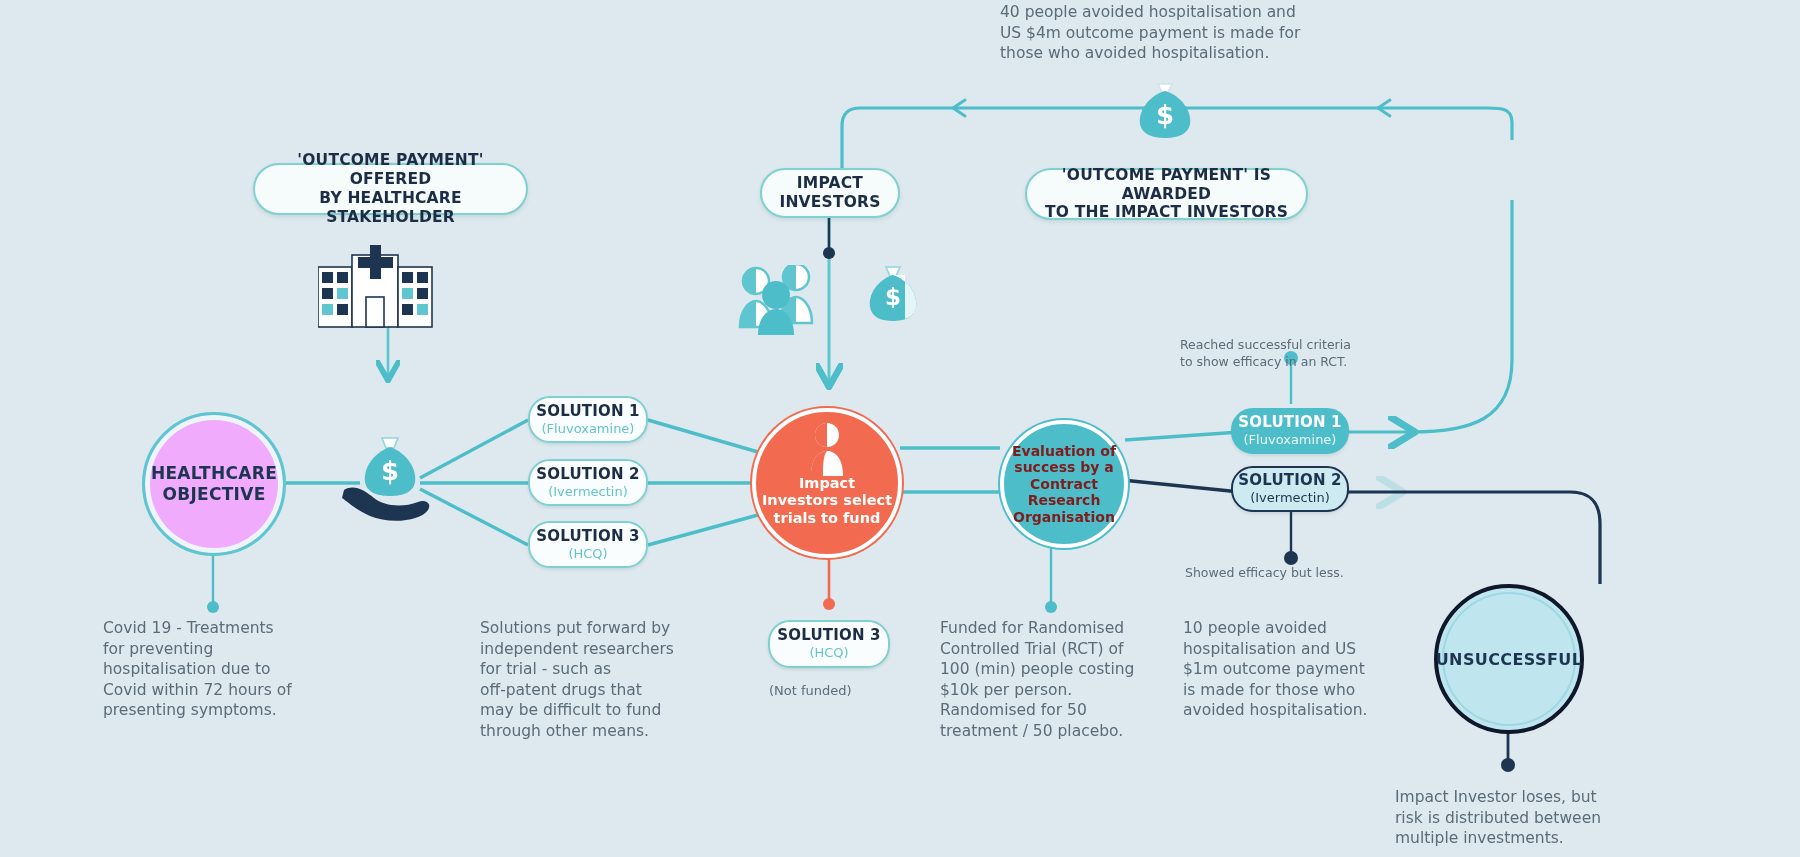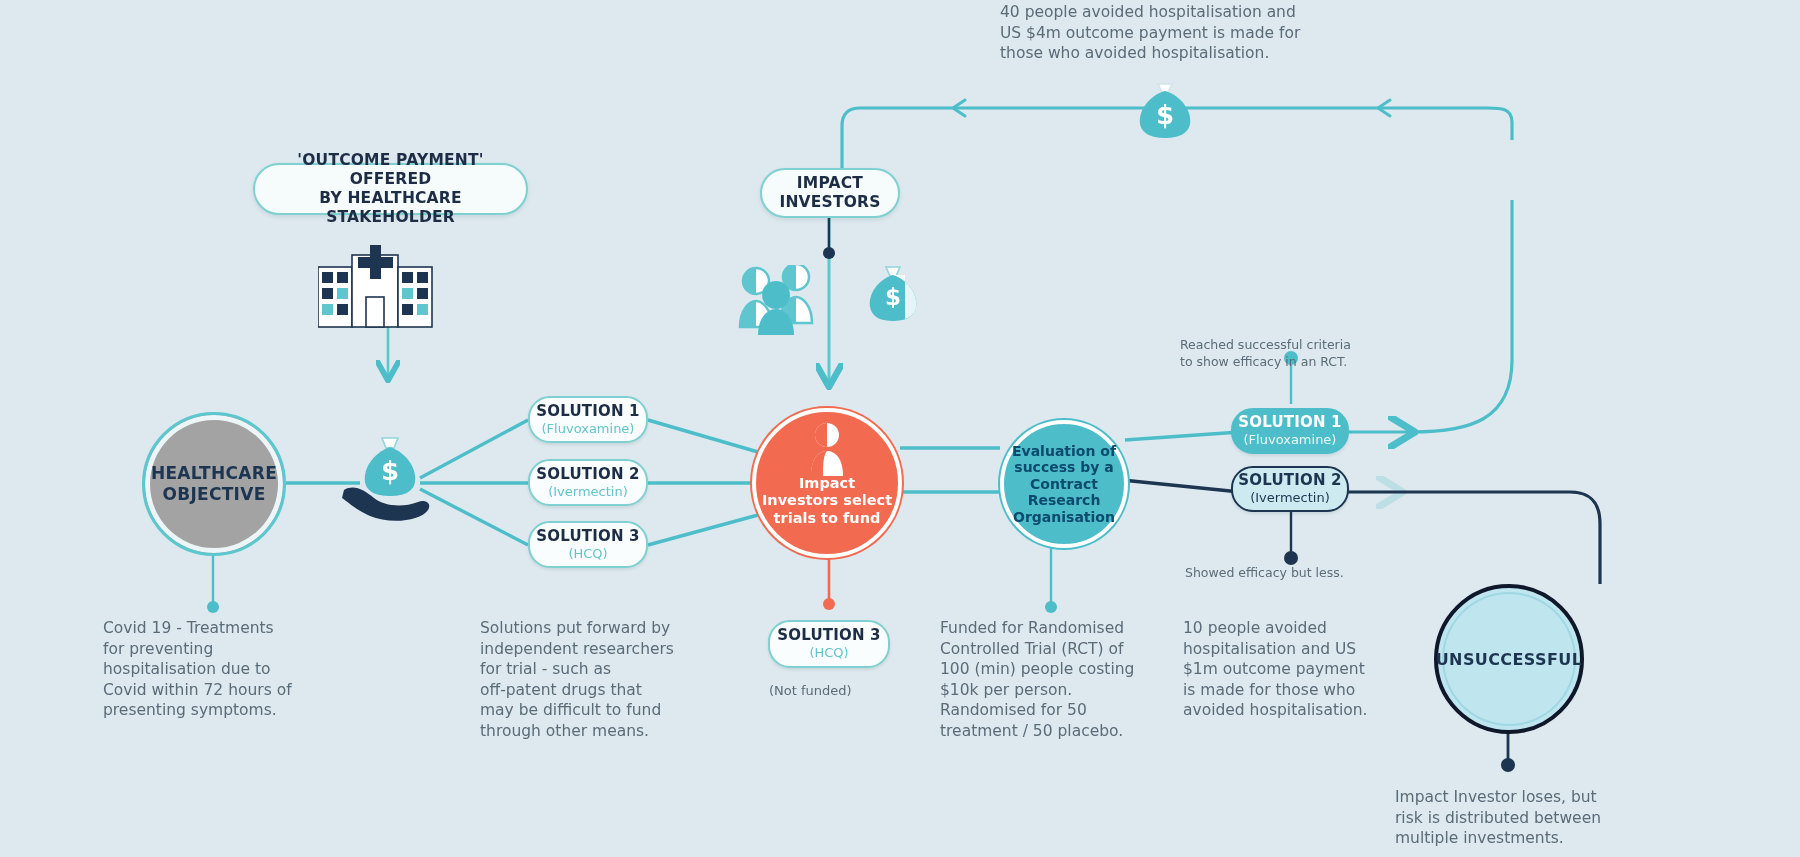--- a/index.html
+++ b/index.html
@@ -48,36 +48,36 @@
   .sol.pale .t{color:#1d3550;}
   .sol.pale .s{color:#1d3550;}
 
   
   .circ{
     border-radius:50%;
     display:flex;flex-direction:column;align-items:center;justify-content:center;
     text-align:center;box-sizing:border-box;
   }
   .circ.outline{
-    background:#a3a3a3;border:3px solid #5cc7cf;
+    background:#f0abfc;border:3px solid #5cc7cf;
     box-shadow:inset 0 0 0 5px #ecf5f8;
   }
   .circ.outline .label{color:#1d3550;font-weight:bold;font-size:17px;line-height:1.25;letter-spacing:.3px;}
 
   .circ.orange{
     background:#f26a4f;border:4px solid #ffffff;
     box-shadow:0 0 0 2px #f26a4f;
   }
   .circ.orange .label{color:#fff;font-weight:bold;font-size:14.5px;line-height:1.2;}
 
   .circ.teal{
     background:#4dbec9;border:4px solid #ffffff;
     box-shadow:0 0 0 2px #4dbec9;
   }
-  .circ.teal .label{color:#0c4a6e;font-weight:bold;font-size:14px;line-height:1.18;}
+  .circ.teal .label{color:#7f1d1d;font-weight:bold;font-size:14px;line-height:1.18;}
 
   .circ.succ{background:#4dbec9;border:3px solid #ffffff;box-shadow:0 0 0 2px #4dbec9;}
   .circ.succ .label{color:#fff;font-weight:bold;font-size:16px;line-height:1.3;letter-spacing:.4px;}
 
   .circ.unsucc{background:#bfe6ef;border:4px solid #0f172a;box-shadow:inset 0 0 0 4px #bfe6ef, inset 0 0 0 6px #9fd7e4;}
   .circ.unsucc .label{color:#1d3550;font-weight:bold;font-size:16px;letter-spacing:.4px;}
 
   
   .cap{
     position:absolute;text-align:left;color:#5b6b78;
@@ -177,20 +177,24 @@
   <div class="node pill pill-cap" style="left:253px;top:163px;width:275px;height:52px;">
     <span class="l1">'OUTCOME PAYMENT' OFFERED</span>
     <span class="l2">BY HEALTHCARE STAKEHOLDER</span>
   </div>
 
   <div class="node pill pill-cap" style="left:760px;top:168px;width:140px;height:50px;">
     <span class="l1">IMPACT</span>
     <span class="l2">INVESTORS</span>
   </div>
 
+  <div class="node pill pill-cap" style="left:1025px;top:168px;width:283px;height:52px;">
+    <span class="l1">'OUTCOME PAYMENT' IS AWARDED</span>
+    <span class="l2">TO THE IMPACT INVESTORS</span>
+  </div>
 
   <div class="icon" style="left:318px;top:245px;">
     <svg width="140" height="90" viewBox="0 0 140 90">
       <rect x="0" y="22" width="34" height="60" fill="#ffffff" stroke="#1d3550" stroke-width="1.6"></rect>
       <rect x="34" y="10" width="46" height="72" fill="#ffffff" stroke="#1d3550" stroke-width="1.6"></rect>
       <rect x="80" y="22" width="34" height="60" fill="#ffffff" stroke="#1d3550" stroke-width="1.6"></rect>
 
       <rect x="4" y="27" width="11" height="11" fill="#1d3550"></rect>
       <rect x="19" y="27" width="11" height="11" fill="#1d3550"></rect>
       <rect x="4" y="43" width="11" height="11" fill="#1d3550"></rect>

